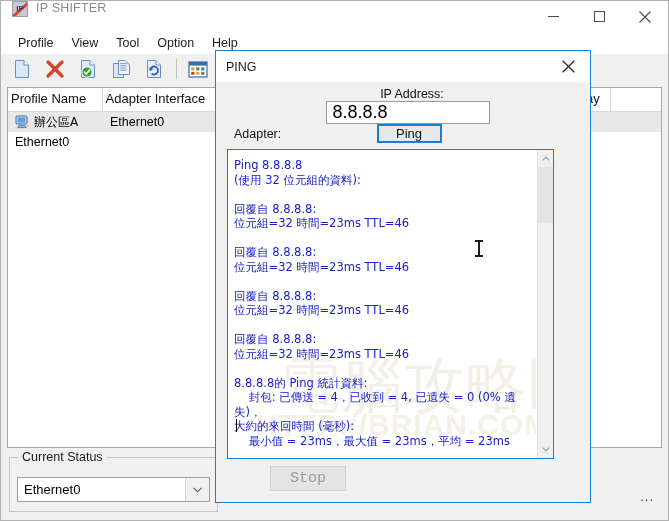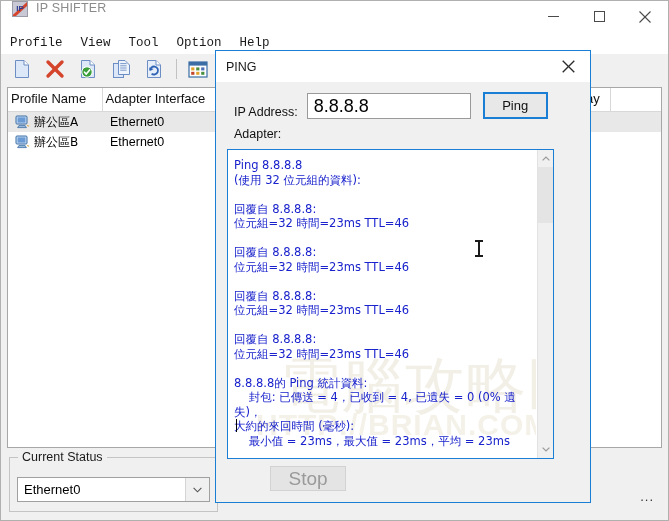--- a/index.html
+++ b/index.html
@@ -82,23 +82,22 @@
   }
   .win-btn svg { display: block; }
 
   .menubar {
     position: absolute;
     left: 0; top: 31px; right: 0;
     height: 22px;
     background: #ffffff;
     display: flex;
     align-items: center;
-    padding-left: 0;
-    box-sizing: border-box;
-    font-family: Liberation Mono, monospace;
+    padding-left: 8px;
+    box-sizing: border-box;
   }
   .menu-item {
     font-size: 12.5px;
     color: #1a1a1a;
     padding: 2px 9px;
     white-space: nowrap;
   }
 
   .toolbar {
     position: absolute;
@@ -263,21 +262,22 @@
     width: 44px; height: 30px;
     display: flex; align-items: center; justify-content: center;
     color: #2b2b2b;
   }
 
   .dlg-row {
     position: absolute;
     left: 0; top: 36px; right: 0;
     height: 32px;
     display: flex;
-    align-items: flex-end;
+    align-items: center;
+    flex-direction: column;
   }
   .ip-label {
     margin-left: 18px;
     font-size: 12.5px;
     color: #111;
   }
   .ip-input {
     margin-left: 9px;
     width: 164px; height: 26px;
     background: #ffffff;
@@ -390,21 +390,22 @@
     width: 16px; height: 56px;
     background: #e4e4e4;
   }
 
   .dlg-btn {
     position: absolute;
     top: 415px;
     width: 76px; height: 25px;
     box-sizing: border-box;
     display: flex; align-items: center; justify-content: center;
-    font-size: 19px;
+    font-size: 15px;
+    font-family: Liberation Mono, monospace;
   }
   .stop-btn {
     left: 54px;
     background: #e4e4e4;
     border: 1px solid #d2d2d2;
     color: #9a9a9a;
   }
   .close-btn {
     left: 215px;
     background: #e8e8e8;
@@ -552,31 +553,20 @@
               <path d="M4 10.4 h6 l1.4 2.2 H2.6 Z" fill="#9ab8d9" stroke="#3a6ea5" stroke-width="0.8"></path>
               <path d="M11.5 9.5 l3 1.6 l-1.4 .6 z" fill="#d9a33a"></path>
             </svg>
           </span>
           <span class="cjk">辦公區A</span>
         </div>
         <div class="row-cell" style="width:120px">Ethernet0</div>
       </div>
 
       <div class="row">
-        <div class="row-cell" style="width:95px">
-          <span class="profile-icon">
-            <svg width="16" height="14" viewBox="0 0 16 14">
-              <rect x="1" y="1" width="11" height="8" rx="1" fill="#c7dcf5" stroke="#3a6ea5" stroke-width="1"></rect>
-              <rect x="2.6" y="2.4" width="7.8" height="5.2" fill="#6a9bd4"></rect>
-              <path d="M4 10.4 h6 l1.4 2.2 H2.6 Z" fill="#9ab8d9" stroke="#3a6ea5" stroke-width="0.8"></path>
-              <path d="M11.5 9.5 l3 1.6 l-1.4 .6 z" fill="#d9a33a"></path>
-            </svg>
-          </span>
-          <span class="cjk">辦公區B</span>
-        </div>
         <div class="row-cell" style="width:120px">Ethernet0</div>
       </div>
     </div>
 
     <div class="bg-blue-line">IP Address: 192.168.0.127/1    Subnet Mask: 255.255.255.0</div>
     <div class="ellipsis-btn">...</div>
 
     <div class="status-group">
       <span class="status-legend">Current Status</span>
       <div class="status-combo">

